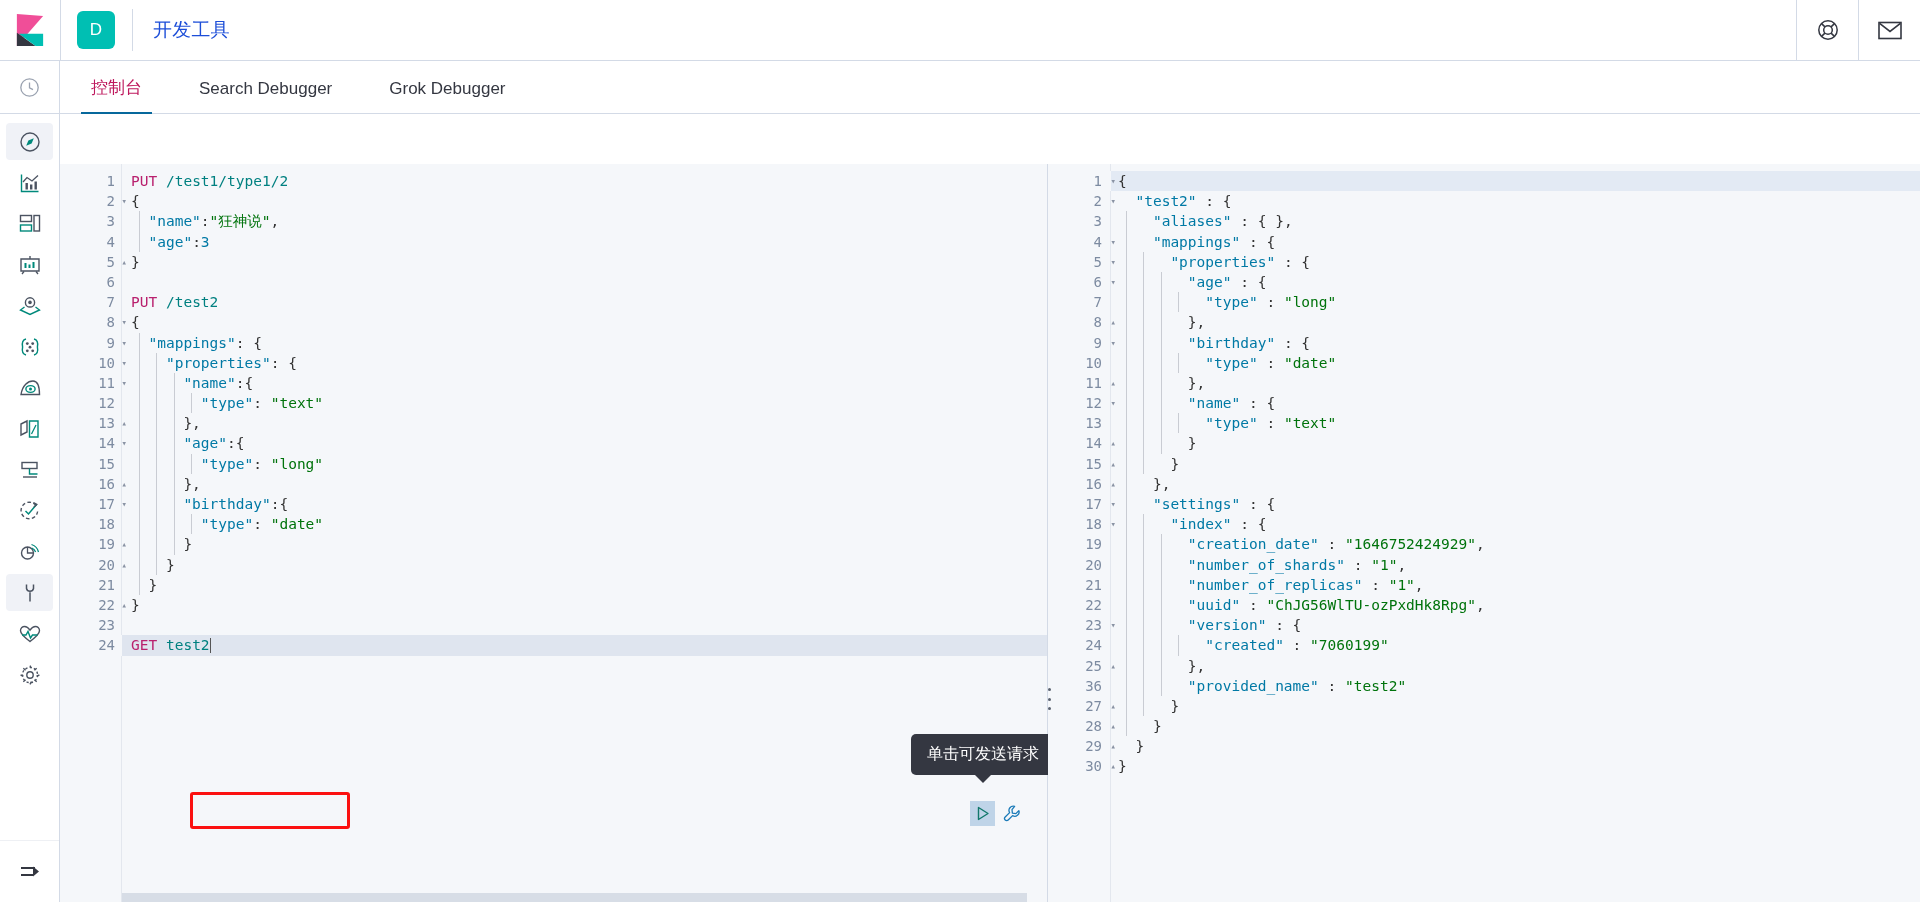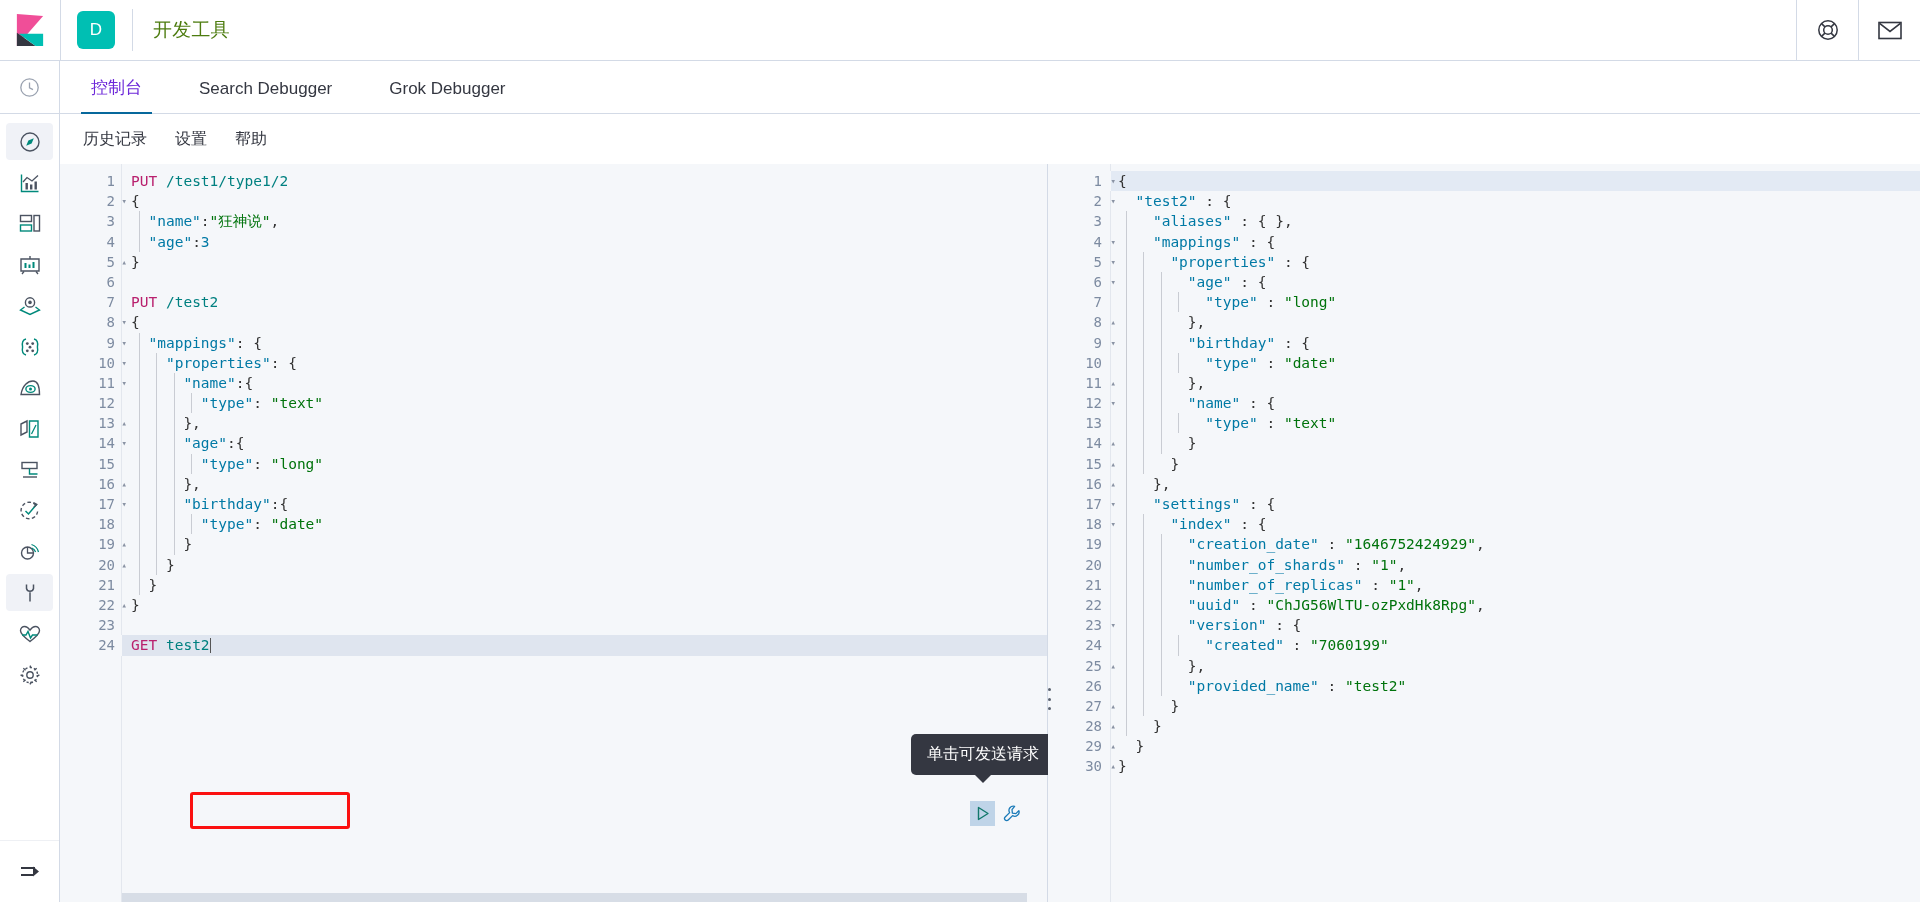--- a/index.html
+++ b/index.html
@@ -26,21 +26,21 @@
   .space-badge {
     width: 38px; height: 38px; border-radius: 6px;
     background: #00bfb3; color: #ffffff;
     display: flex; align-items: center; justify-content: center;
     font-size: 17px; font-weight: 400;
     margin-left: 16px;
   }
   .hdr-divider { width: 1px; height: 42px; background: #d3dae6; margin-left: 17px; }
   .app-title {
     margin-left: 20px;
-    font-size: 19px; color: #4d7c0f; letter-spacing: .2px;
+    font-size: 19px; color: #1d4ed8; letter-spacing: .2px;
   }
   .topbar-right {
     margin-left: auto; display: flex; align-items: center; height: 100%;
   }
   .hdr-icon-cell {
     width: 62px; height: 60px;
     display: flex; align-items: center; justify-content: center;
     border-left: 1px solid #d3dae6;
   }
   .hdr-icon-cell svg { display:block; }
@@ -84,21 +84,21 @@
     height: 53px; display: flex; align-items: flex-end;
     padding-left: 21px;
     border-bottom: 1px solid #d3dae6;
   }
   .tab {
     font-size: 17px; color: #343741;
     padding: 0 10px 14px 10px;
     margin-right: 37px;
     position: relative; cursor: pointer;
   }
-  .tab.active { color: #6d28d9; }
+  .tab.active { color: #be185d; }
   .tab.active::after {
     content: ""; position: absolute; left: 0; right: 0; bottom: -1px;
     height: 2px; background: #07689c;
   }
 
   .submenu {
     height: 50px; display: flex; align-items: center;
     padding-left: 23px; gap: 28px;
   }
   .submenu-item {
@@ -408,25 +408,20 @@
 </div>
 
 <div class="content">
 
   <div class="tabs">
     <div class="tab active">控制台</div>
     <div class="tab">Search Debugger</div>
     <div class="tab">Grok Debugger</div>
   </div>
 
-  <div class="submenu">
-    <div class="submenu-item">历史记录</div>
-    <div class="submenu-item">设置</div>
-    <div class="submenu-item">帮助</div>
-  </div>
 
   <div class="split">
 
     <div class="pane-left">
       <div class="gutter"></div>
       <div class="codearea" id="request-lines">
           <div class="line"><div class="ln">1</div><div class="code"><span class="m">PUT</span><span class="p"> </span><span class="u">/test1/type1/2</span></div></div>
           <div class="line"><div class="ln">2<span class="fold">▾</span></div><div class="code"><span class="p">{</span></div></div>
           <div class="line"><div class="ln">3</div><div class="code"><span class="ig" style="left: 16.7px;"></span><span class="p">  </span><span class="k">"name"</span><span class="p">:</span><span class="s">"狂神说"</span><span class="p">,</span></div></div>
           <div class="line"><div class="ln">4</div><div class="code"><span class="ig" style="left: 16.7px;"></span><span class="p">  </span><span class="k">"age"</span><span class="p">:</span><span class="n">3</span></div></div>
@@ -499,21 +494,21 @@
           <div class="line"><div class="ln">16<span class="fold">▴</span></div><div class="code"><span class="ig" style="left: 14.7px;"></span><span class="p">    },</span></div></div>
           <div class="line"><div class="ln">17<span class="fold">▾</span></div><div class="code"><span class="ig" style="left: 14.7px;"></span><span class="p">    </span><span class="k">"settings"</span><span class="p"> : {</span></div></div>
           <div class="line"><div class="ln">18<span class="fold">▾</span></div><div class="code"><span class="ig" style="left: 14.7px;"></span><span class="ig" style="left: 32.1px;"></span><span class="p">      </span><span class="k">"index"</span><span class="p"> : {</span></div></div>
           <div class="line"><div class="ln">19</div><div class="code"><span class="ig" style="left: 14.7px;"></span><span class="ig" style="left: 32.1px;"></span><span class="ig" style="left: 49.5px;"></span><span class="p">        </span><span class="k">"creation_date"</span><span class="p"> : </span><span class="s">"1646752424929"</span><span class="p">,</span></div></div>
           <div class="line"><div class="ln">20</div><div class="code"><span class="ig" style="left: 14.7px;"></span><span class="ig" style="left: 32.1px;"></span><span class="ig" style="left: 49.5px;"></span><span class="p">        </span><span class="k">"number_of_shards"</span><span class="p"> : </span><span class="s">"1"</span><span class="p">,</span></div></div>
           <div class="line"><div class="ln">21</div><div class="code"><span class="ig" style="left: 14.7px;"></span><span class="ig" style="left: 32.1px;"></span><span class="ig" style="left: 49.5px;"></span><span class="p">        </span><span class="k">"number_of_replicas"</span><span class="p"> : </span><span class="s">"1"</span><span class="p">,</span></div></div>
           <div class="line"><div class="ln">22</div><div class="code"><span class="ig" style="left: 14.7px;"></span><span class="ig" style="left: 32.1px;"></span><span class="ig" style="left: 49.5px;"></span><span class="p">        </span><span class="k">"uuid"</span><span class="p"> : </span><span class="s">"ChJG56WlTU-ozPxdHk8Rpg"</span><span class="p">,</span></div></div>
           <div class="line"><div class="ln">23<span class="fold">▾</span></div><div class="code"><span class="ig" style="left: 14.7px;"></span><span class="ig" style="left: 32.1px;"></span><span class="ig" style="left: 49.5px;"></span><span class="p">        </span><span class="k">"version"</span><span class="p"> : {</span></div></div>
           <div class="line"><div class="ln">24</div><div class="code"><span class="ig" style="left: 14.7px;"></span><span class="ig" style="left: 32.1px;"></span><span class="ig" style="left: 49.5px;"></span><span class="ig" style="left: 66.9px;"></span><span class="p">          </span><span class="k">"created"</span><span class="p"> : </span><span class="s">"7060199"</span></div></div>
           <div class="line"><div class="ln">25<span class="fold">▴</span></div><div class="code"><span class="ig" style="left: 14.7px;"></span><span class="ig" style="left: 32.1px;"></span><span class="ig" style="left: 49.5px;"></span><span class="p">        },</span></div></div>
-          <div class="line"><div class="ln">26</div><div class="code"><span class="ig" style="left: 14.7px;"></span><span class="ig" style="left: 32.1px;"></span><span class="ig" style="left: 49.5px;"></span><span class="p">        </span><span class="k">"provided_name"</span><span class="p"> : </span><span class="s">"test2"</span></div></div>
+          <div class="line"><div class="ln">36</div><div class="code"><span class="ig" style="left: 14.7px;"></span><span class="ig" style="left: 32.1px;"></span><span class="ig" style="left: 49.5px;"></span><span class="p">        </span><span class="k">"provided_name"</span><span class="p"> : </span><span class="s">"test2"</span></div></div>
           <div class="line"><div class="ln">27<span class="fold">▴</span></div><div class="code"><span class="ig" style="left: 14.7px;"></span><span class="ig" style="left: 32.1px;"></span><span class="p">      }</span></div></div>
           <div class="line"><div class="ln">28<span class="fold">▴</span></div><div class="code"><span class="ig" style="left: 14.7px;"></span><span class="p">    }</span></div></div>
           <div class="line"><div class="ln">29<span class="fold">▴</span></div><div class="code"><span class="p">  }</span></div></div>
           <div class="line"><div class="ln">30<span class="fold">▴</span></div><div class="code"><span class="p">}</span></div></div>
         </div>
 
     </div>
 
   </div>
 </div>

